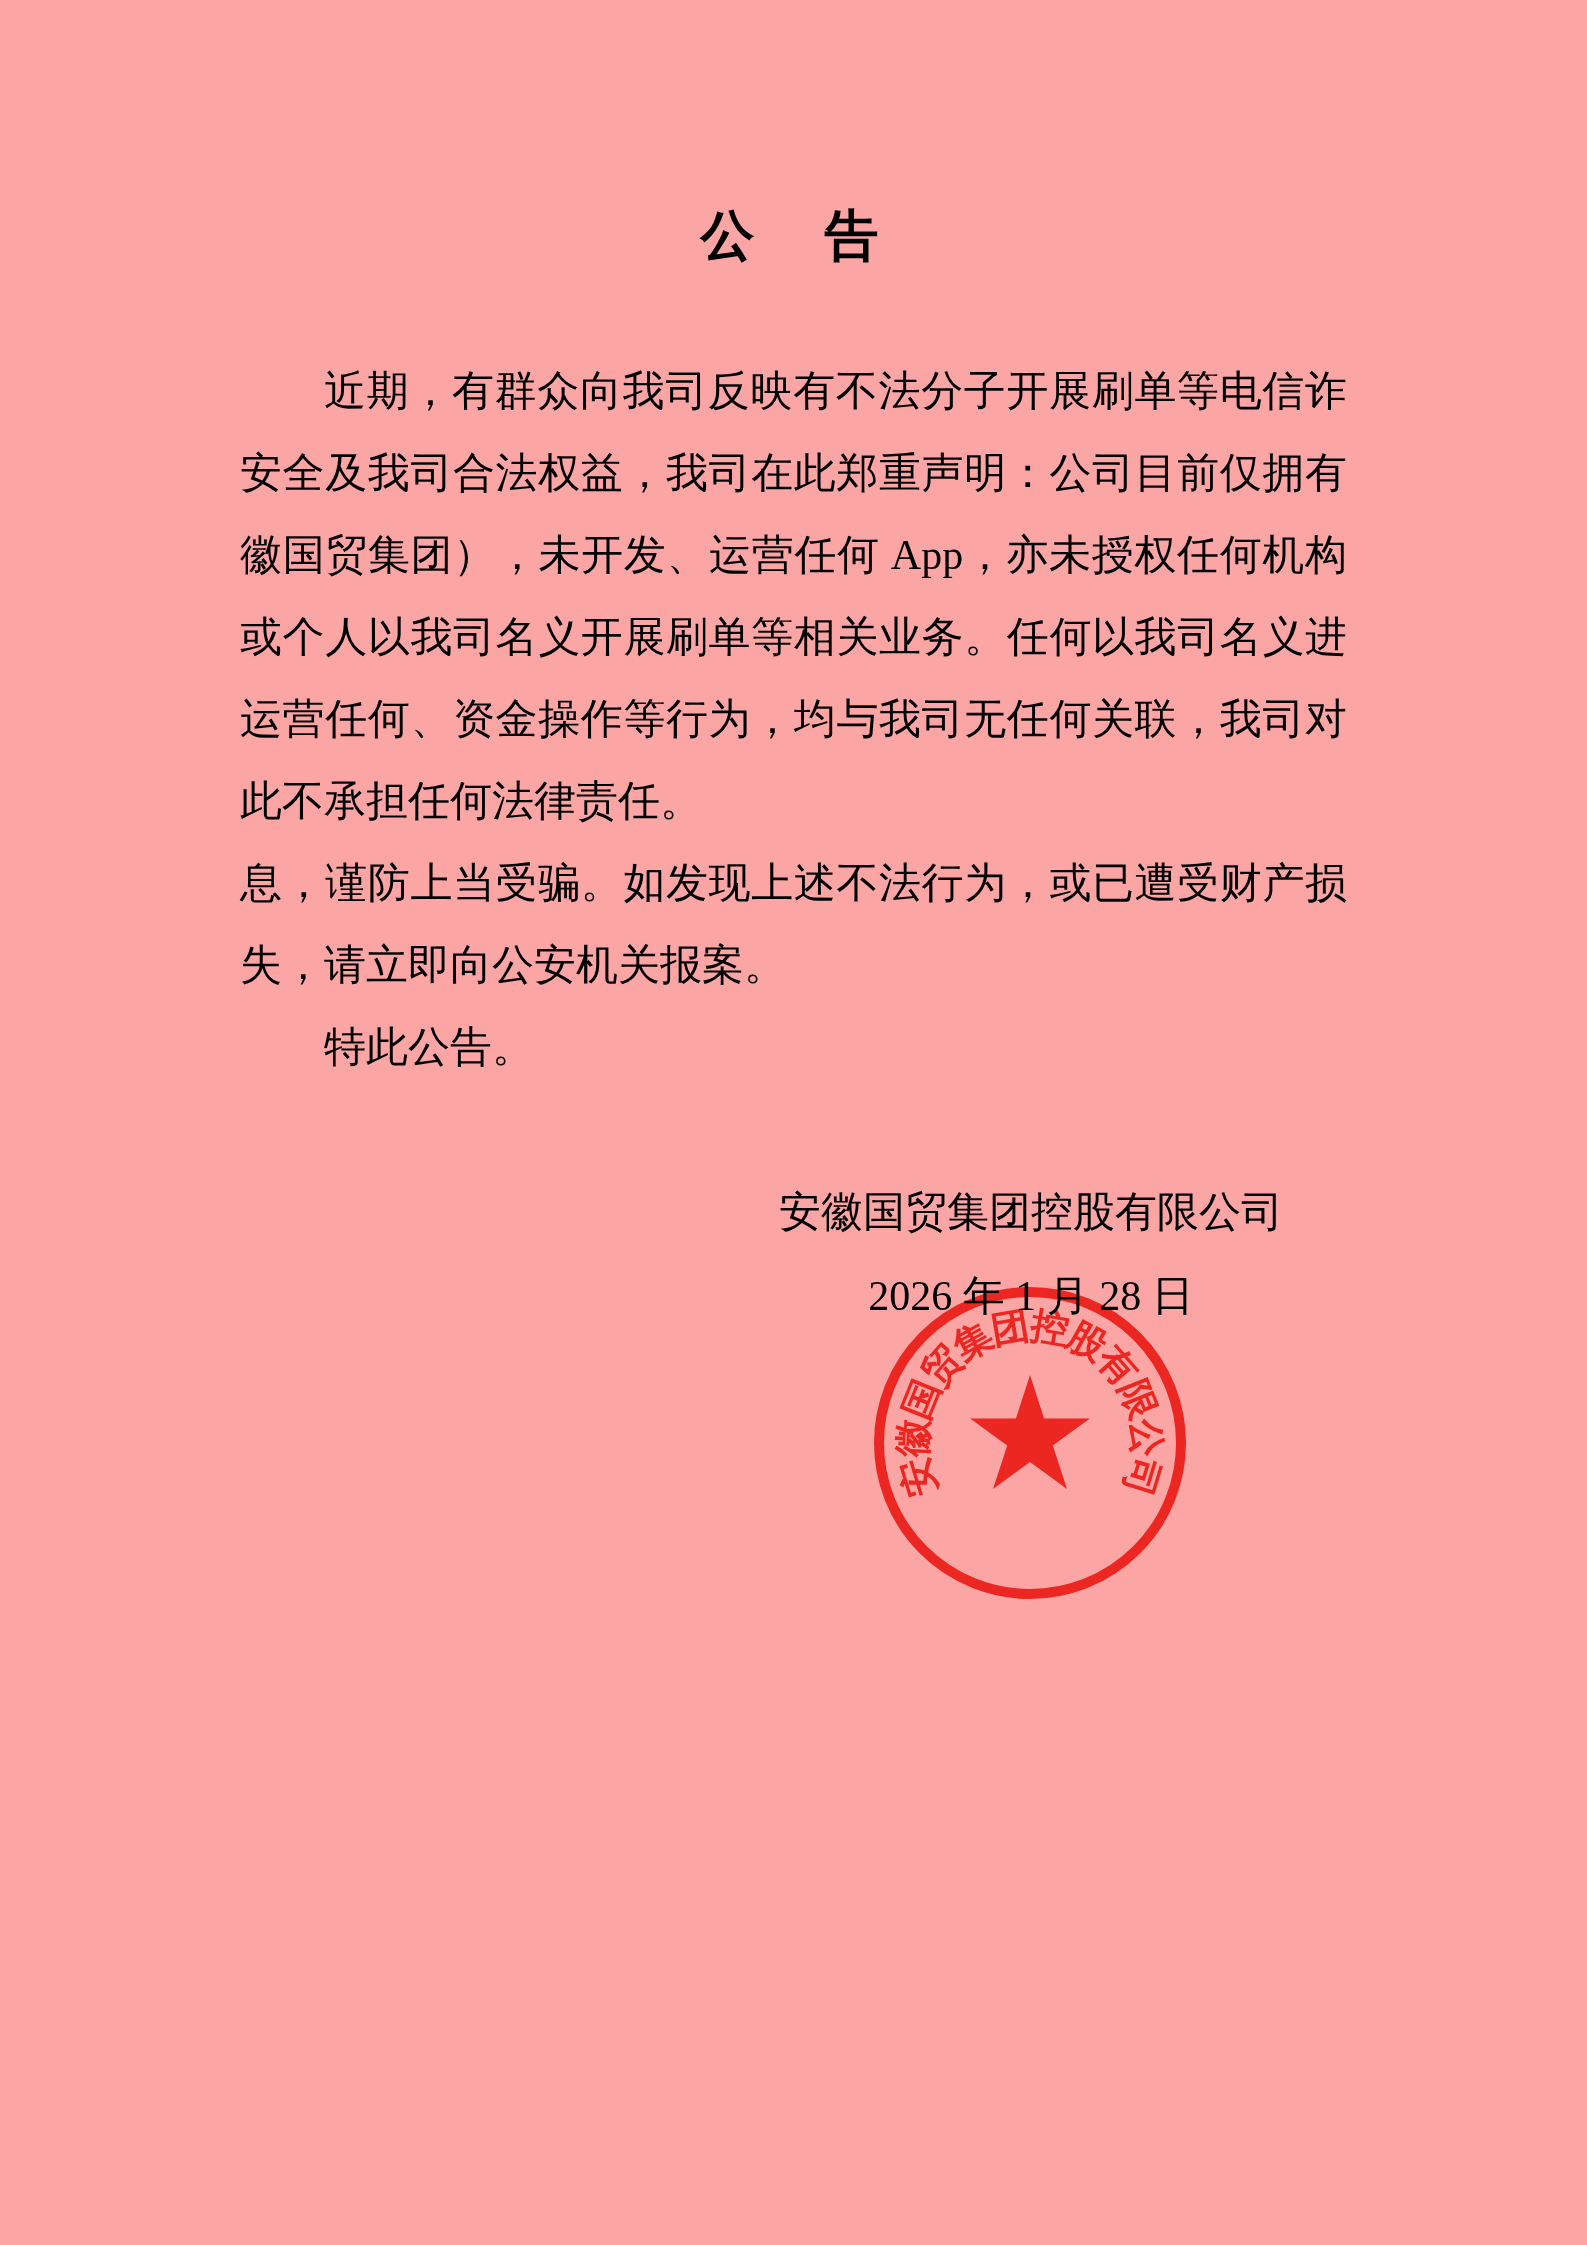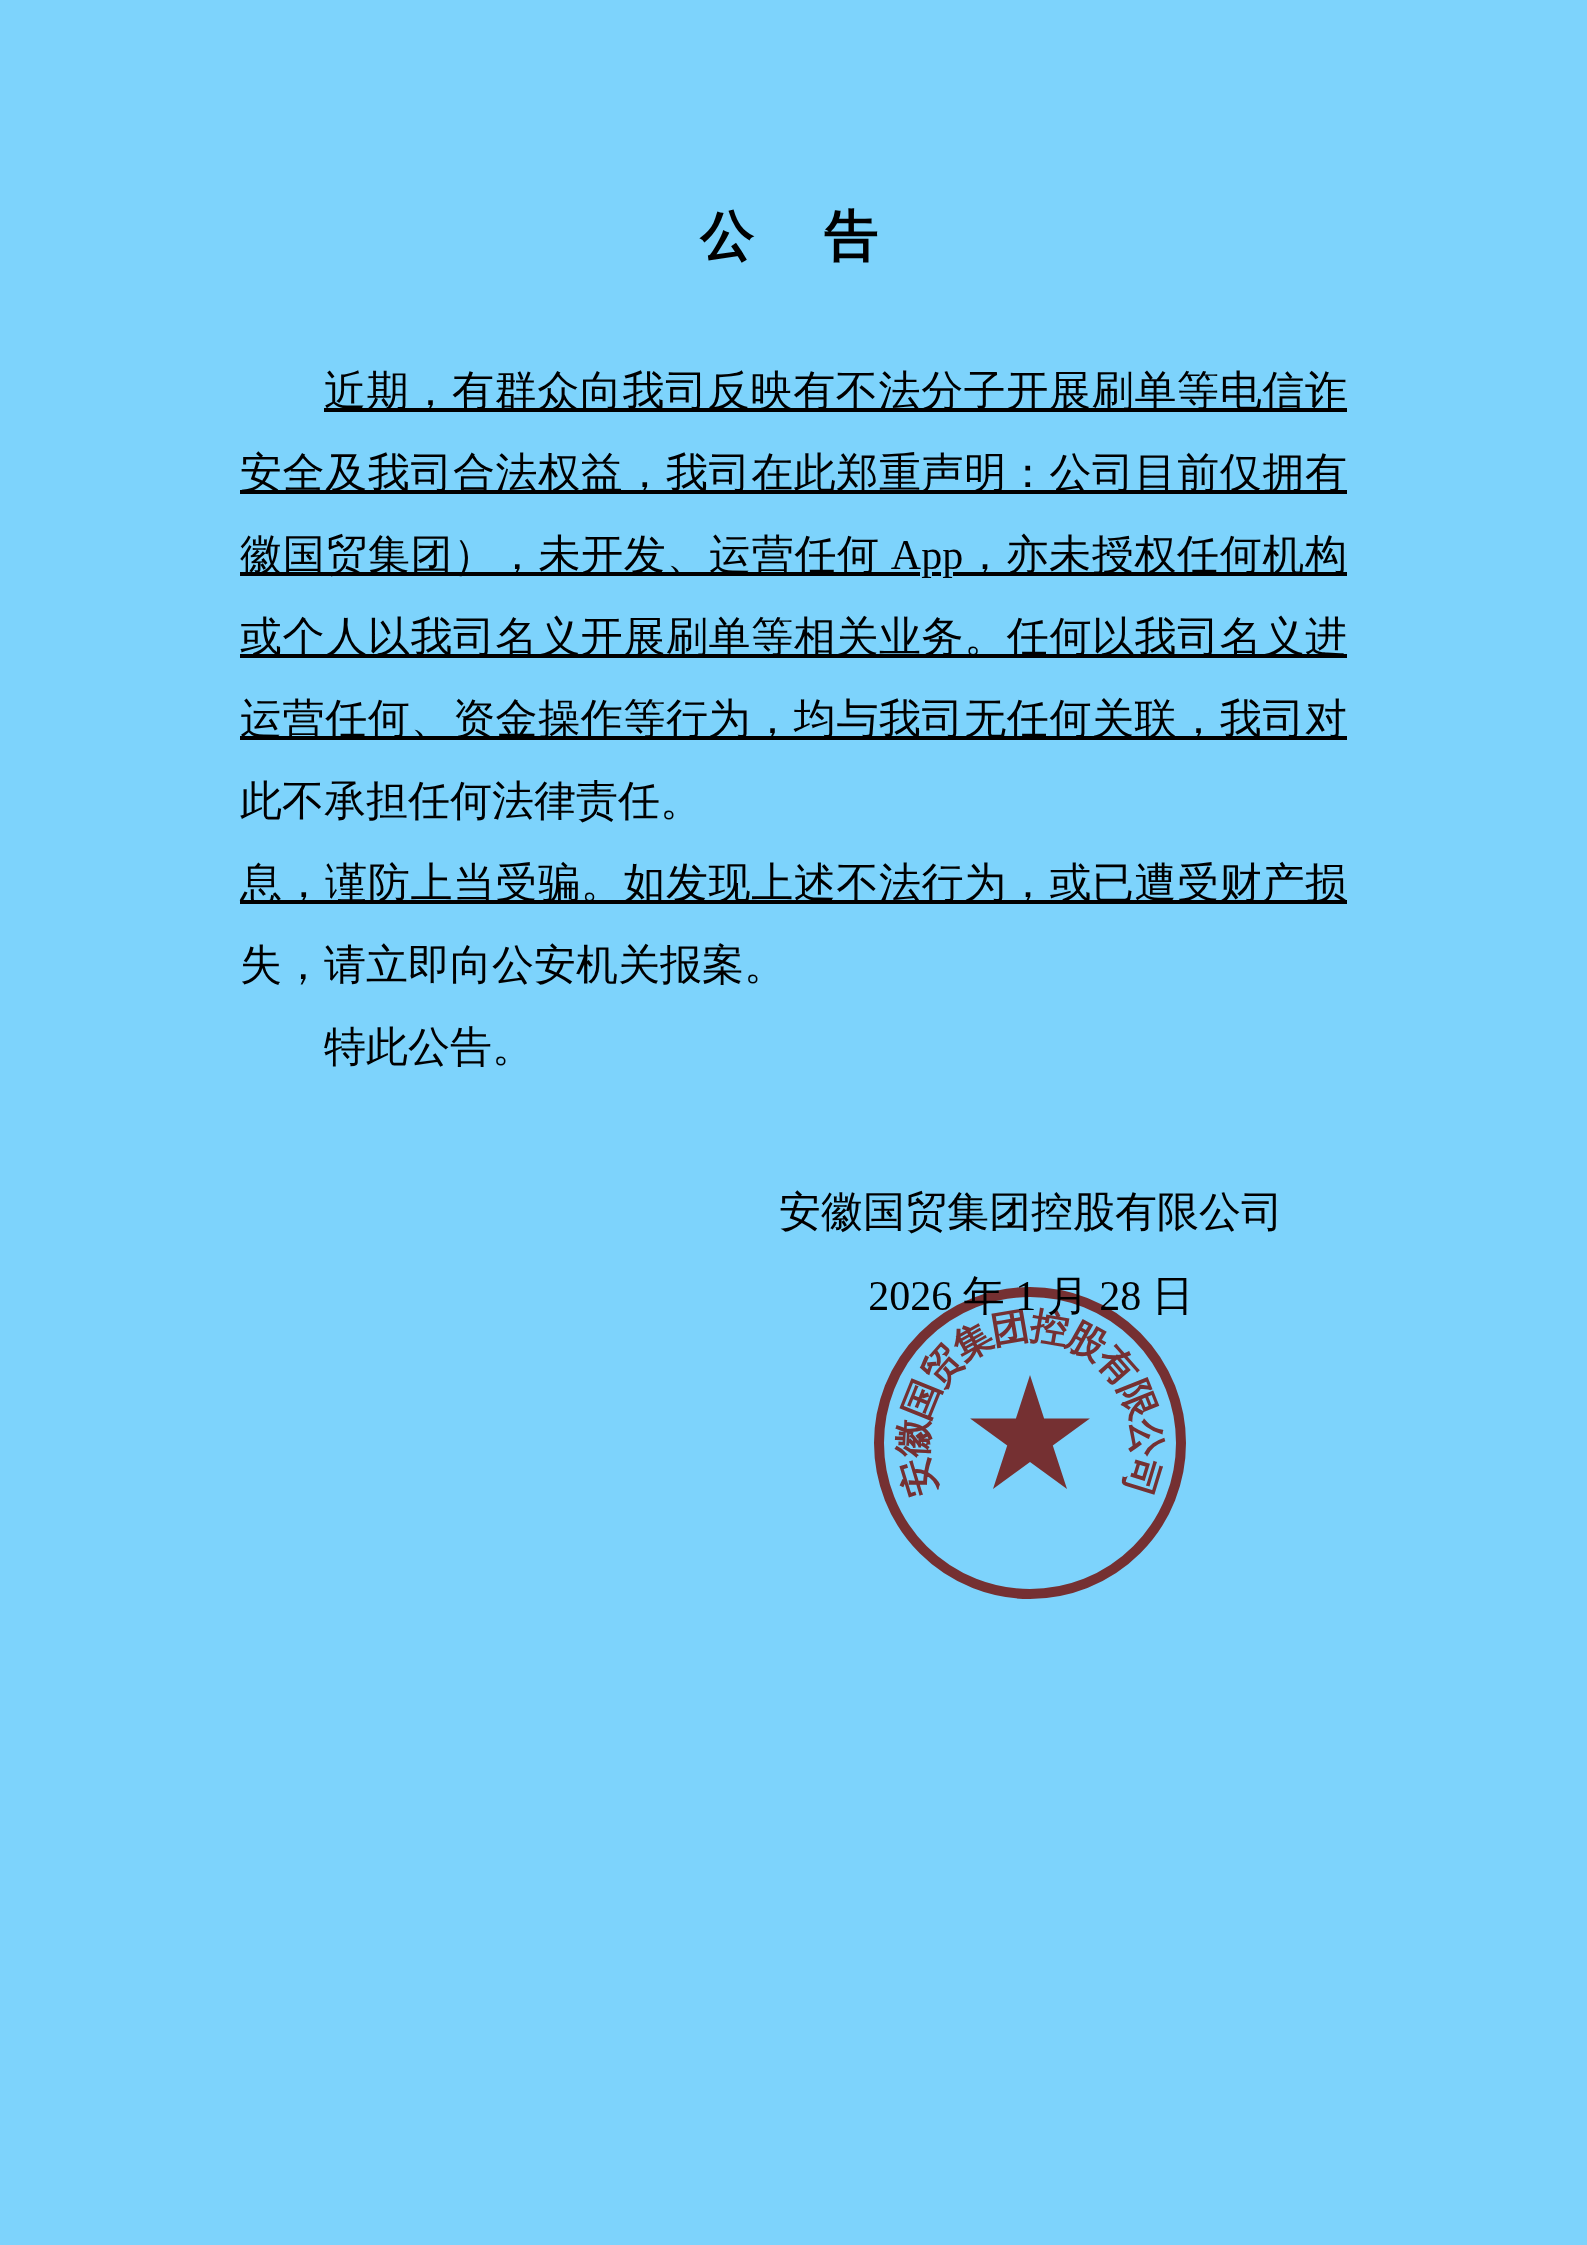--- a/index.html
+++ b/index.html
@@ -1,20 +1,20 @@
 <!DOCTYPE html>
 <html><head>
 <meta charset="utf-8">
 <style>
   html,body{margin:0;padding:0;background:#888;}
   .page{
     position:relative;
     width:1587px;height:2245px;
     margin:0 auto;
-    background:#7dd3fc;
+    background:#fca5a5;
     font-family:"Liberation Serif","DejaVu Serif",serif;
     color:#000;
     overflow:hidden;
   }
   .doc-column{
     position:absolute;
     left:240px;top:0;
     width:1107px;
   }
   .doc-title{
@@ -32,21 +32,20 @@
   .line{
     height:82px;
     line-height:82px;
     font-size:42px;
     white-space:nowrap;
   }
   .just{
     white-space:normal;
     text-align:justify;
     text-align-last:justify;
-    text-decoration:underline;
   }
   .indent{ text-indent:84px; }
   .spacer-line{ height:82px; }
   .signature{
     margin-top:0;
     text-align:right;
     padding-right:64px;
   }
   .signature-inner{
     display:inline-block;

